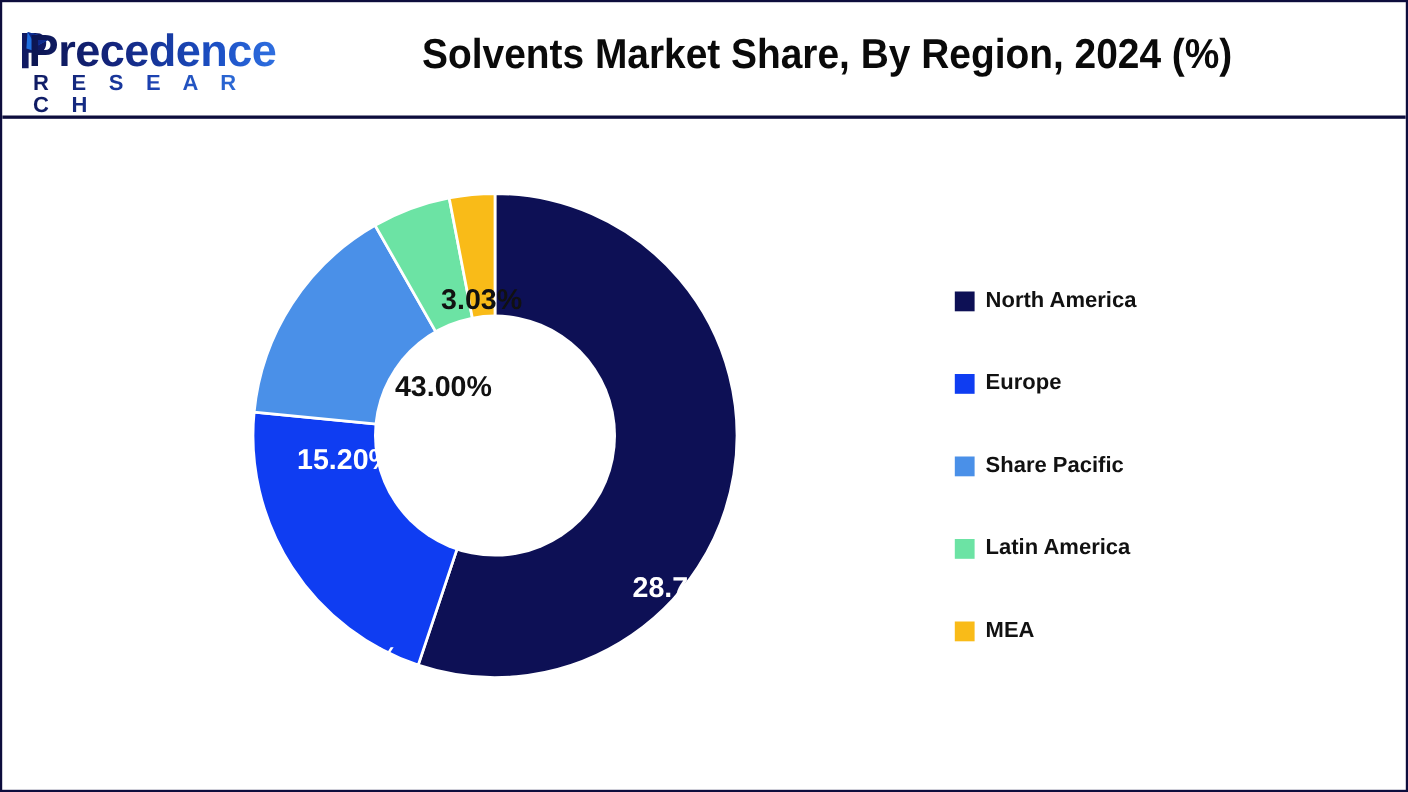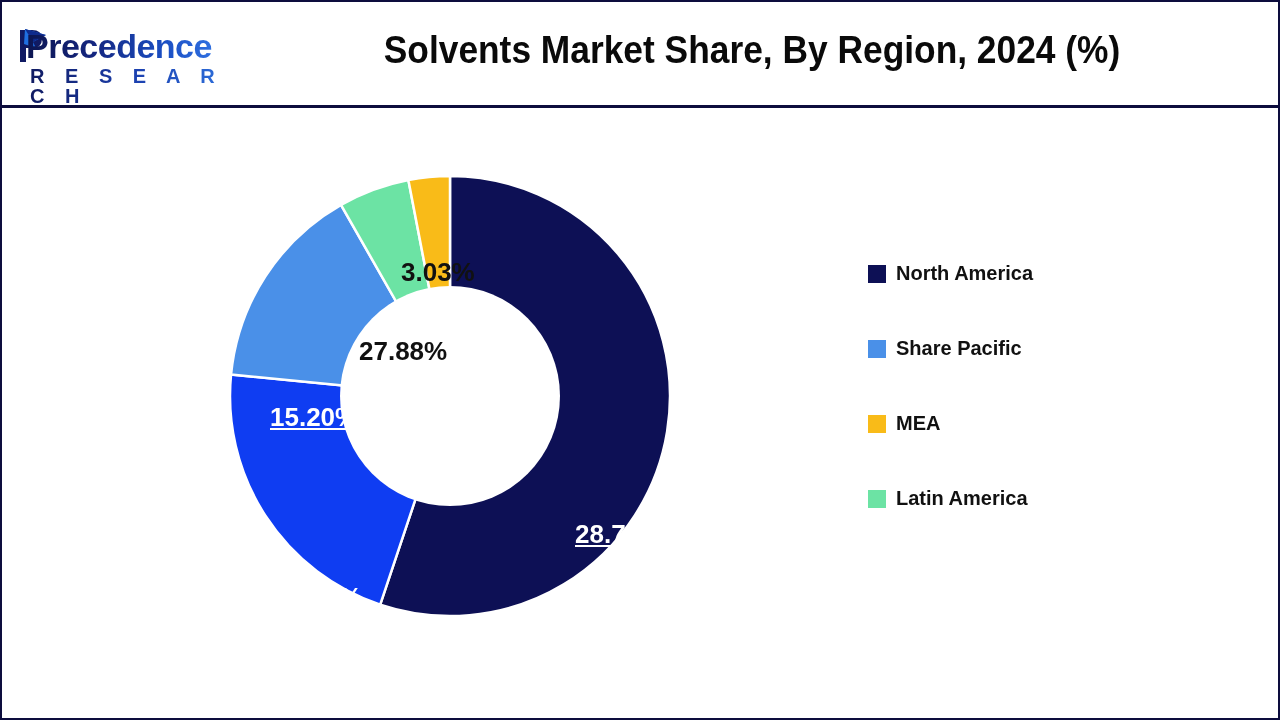--- a/index.html
+++ b/index.html
@@ -41,21 +41,21 @@
     position: absolute;
     left: 0px;
     top: 4px;
     width: 34px;
     height: 36px;
   }
   .logo-word {
     position: absolute;
     left: 10px;
     top: 2px;
-    font-size: 34px;
+    font-size: 41px;
     font-weight: 700;
     letter-spacing: -0.5px;
     color: #0f1f5c;
     background: linear-gradient(90deg, #0c1550 0%, #14257e 35%, #1b4fc4 75%, #2f6fe0 100%);
     -webkit-background-clip: text;
     background-clip: text;
     -webkit-text-fill-color: transparent;
     line-height: 40px;
   }
   .logo-sub {
@@ -107,21 +107,21 @@
     width: 440px;
     height: 442px;
   }
 
   .slice-label {
     position: absolute;
     font-size: 26px;
     font-weight: 700;
     white-space: nowrap;
   }
-  .slice-label.inside { color: #ffffff; text-decoration: underline; }
+  .slice-label.inside { color: #ffffff; }
   .slice-label.outside { color: #111111; }
 
   .lbl-na  { left: 573px; top: 411px; }
   .lbl-eu  { left: 272px; top: 474px; }
   .lbl-ap  { left: 268px; top: 294px; }
   .lbl-la  { left: 357px; top: 228px; }
   .lbl-mea { left: 399px; top: 149px; }
 
   
   .legend {
@@ -182,36 +182,40 @@
             <path d="M 220 221 L 110.9990929448702 29.901066823598 A 220 220 0 0 1 178.36883934156512 4.974893907602535 Z" fill="#6ce3a4" stroke="#ffffff" stroke-width="2.5"></path>
             <path d="M 220 221 L 178.36883934156512 4.974893907602535 A 220 220 0 0 1 219.99999999999997 1 Z" fill="#f9bb18" stroke="#ffffff" stroke-width="2.5"></path>
           </g>
         <circle cx="220" cy="221" r="110" fill="#ffffff"></circle>
       </svg>
     </div>
 
     <div class="slice-label inside lbl-na">28.75%</div>
     <div class="slice-label inside lbl-eu">45.80%</div>
     <div class="slice-label inside lbl-ap">15.20%</div>
-    <div class="slice-label outside lbl-la">27.88%</div>
+    <div class="slice-label outside lbl-la">43.00%</div>
     <div class="slice-label outside lbl-mea">3.03%</div>
 
     <div class="legend">
       <div class="legend-item">
         <span class="legend-swatch" style="background: rgb(13, 16, 85);"></span>
         <span class="legend-label">North America</span>
       </div>
       <div class="legend-item">
+        <span class="legend-swatch" style="background: rgb(15, 61, 242);"></span>
+        <span class="legend-label">Europe</span>
+      </div>
+      <div class="legend-item">
         <span class="legend-swatch" style="background: rgb(74, 144, 232);"></span>
         <span class="legend-label">Share Pacific</span>
       </div>
       <div class="legend-item">
+        <span class="legend-swatch" style="background: rgb(108, 227, 164);"></span>
+        <span class="legend-label">Latin America</span>
+      </div>
+      <div class="legend-item">
         <span class="legend-swatch" style="background: rgb(249, 187, 24);"></span>
         <span class="legend-label">MEA</span>
       </div>
-      <div class="legend-item">
-        <span class="legend-swatch" style="background: rgb(108, 227, 164);"></span>
-        <span class="legend-label">Latin America</span>
-      </div>
     </div>
 
   </div>
 </div>
 
 </body></html>

